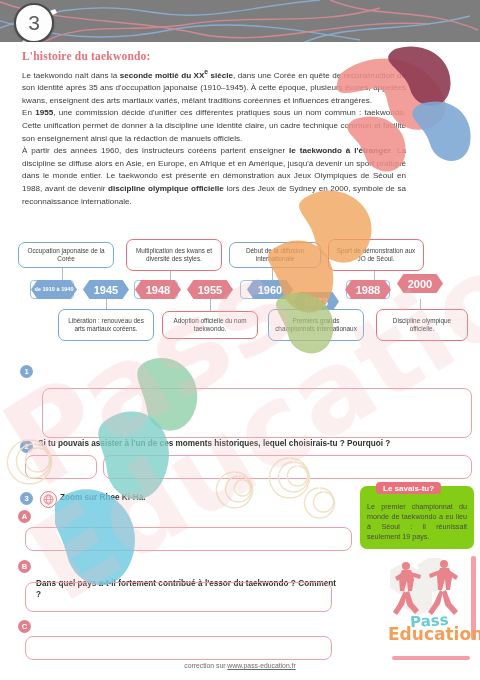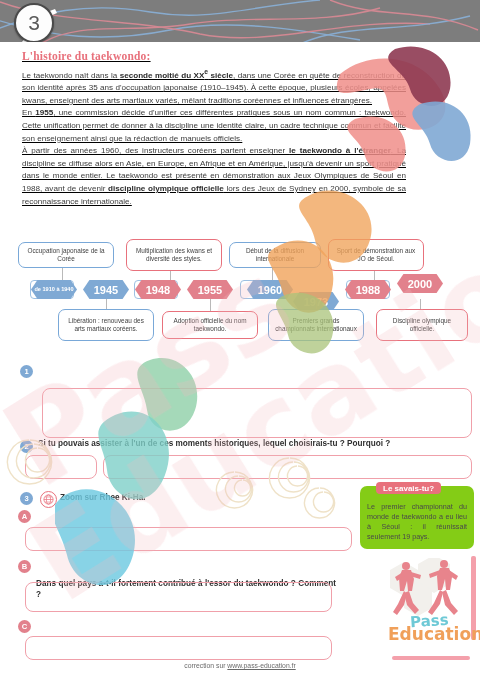--- a/index.html
+++ b/index.html
@@ -25,21 +25,21 @@
   }
   .title-plate{
     position:absolute;left:176px;top:7px;width:152px;height:26px;border-radius:7px;
     background:#fcfcfc;border:1.5px solid #cfcfcf;z-index:5;
     display:flex;align-items:center;justify-content:center;
     letter-spacing:2.2px;font-weight:bold;font-size:13px;color:#6a6a6a;
   }
   .karate-fig{position:absolute;right:4px;top:-2px;z-index:4;}
 
   
-  .content{position:absolute;left:0;top:42px;width:428px;text-decoration:underline;}
+  .content{position:absolute;left:0;top:42px;width:428px;}
   .sec-title{
     margin:8px 0 4px 22px;font-family:"Liberation Serif",serif;
     font-weight:bold;font-size:11.5px;color:#e8717c;letter-spacing:.2px;
   }
   .para{
     margin:0 22px 0 22px;font-size:8.1px;line-height:12.6px;color:#3a3a3a;
     text-align:justify;
   }
   .para b{font-weight:bold;color:#2c2c2c;}
 

